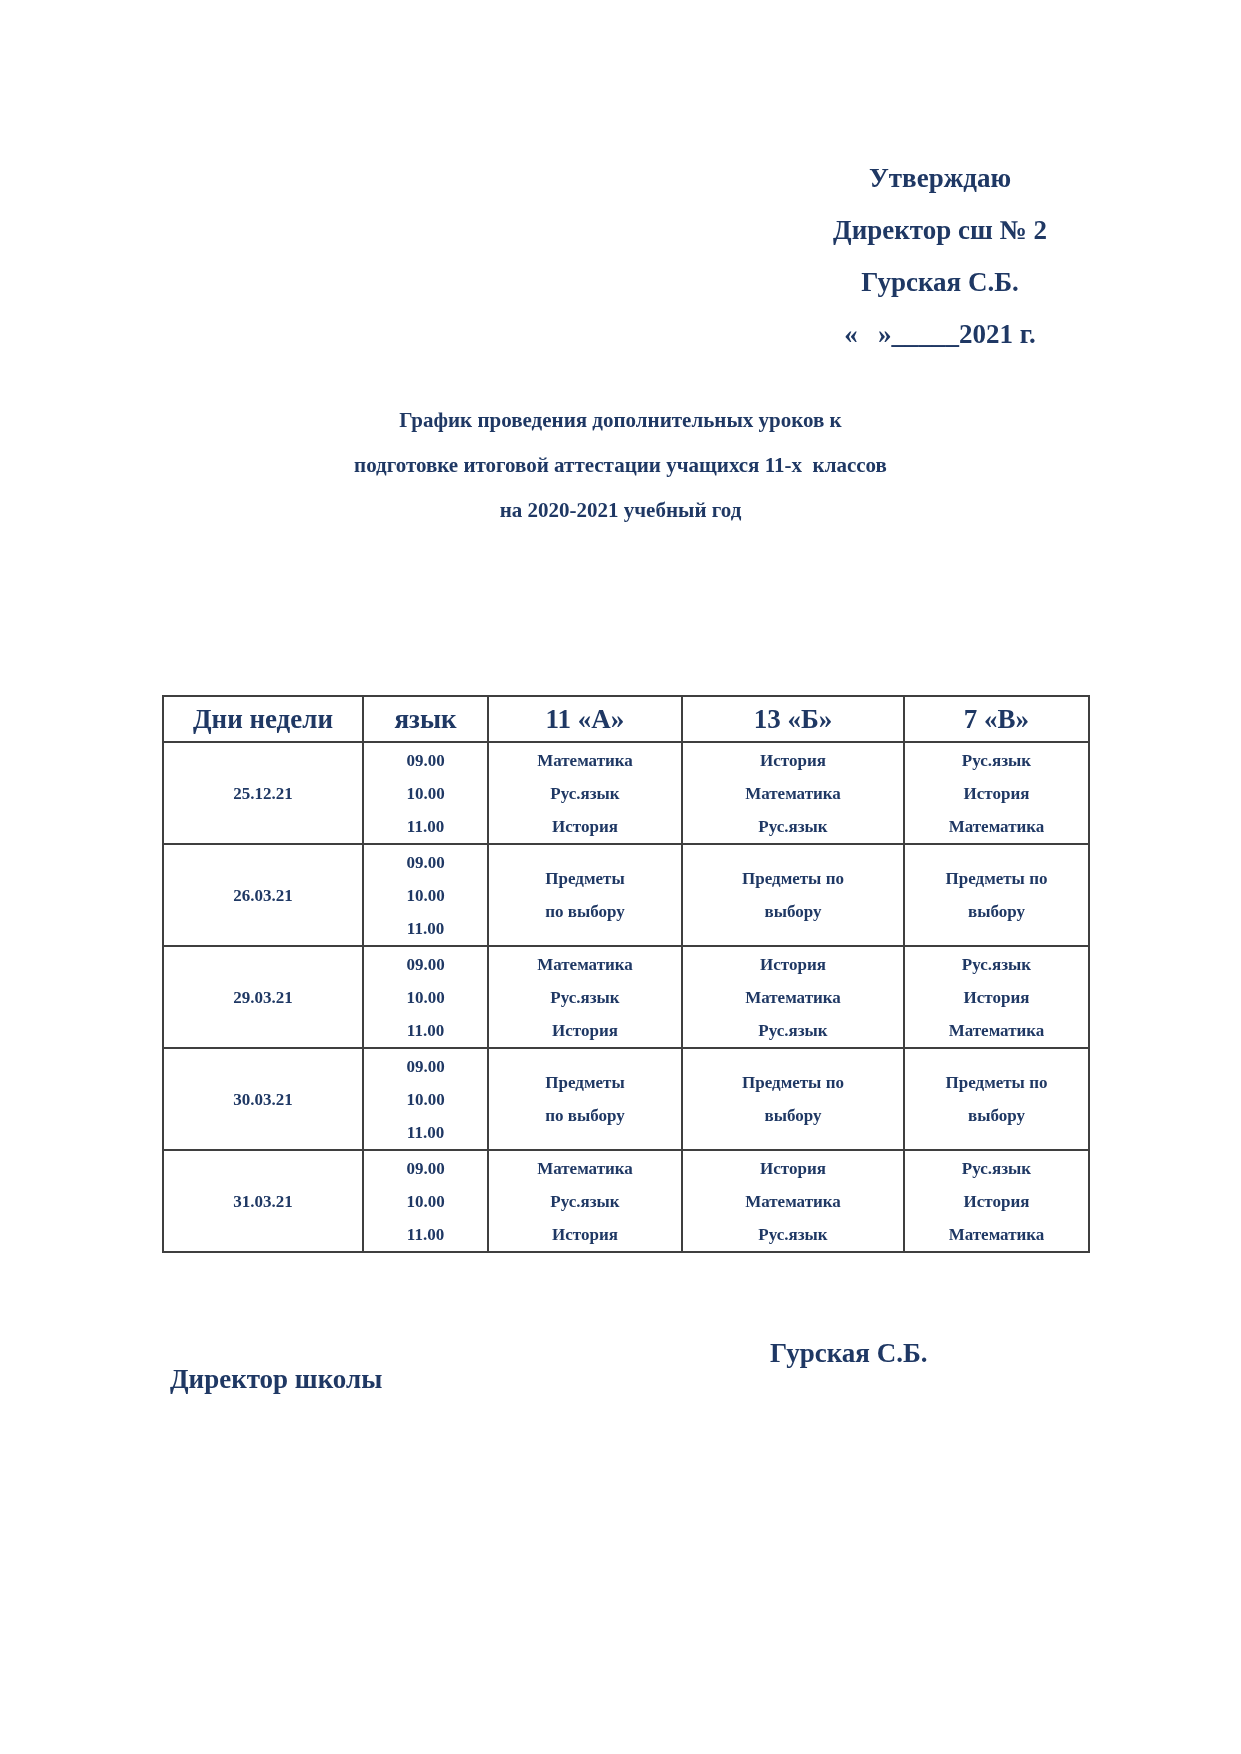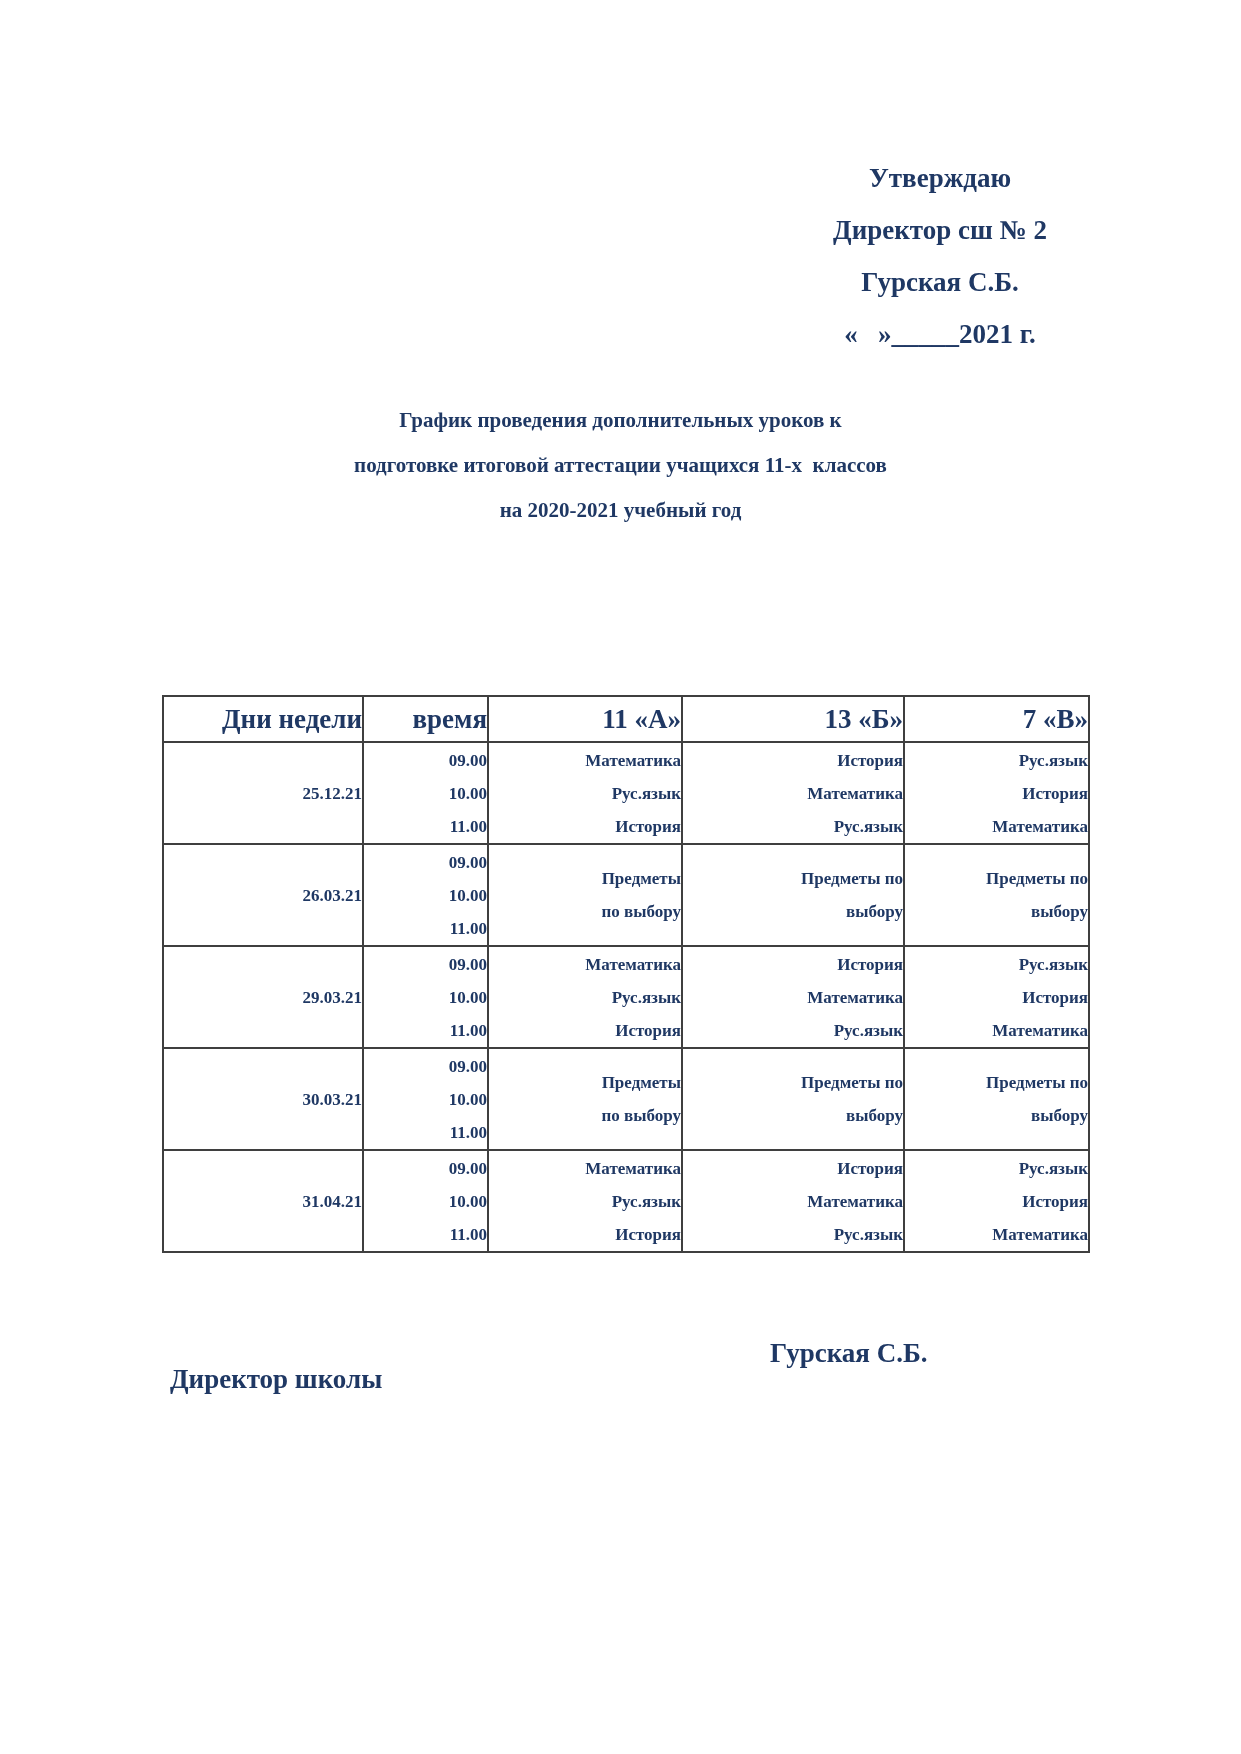--- a/index.html
+++ b/index.html
@@ -49,21 +49,21 @@
 
   
   .schedule {
     position: absolute;
     top: 695px;
     left: 162px;
     border-collapse: collapse;
   }
   .schedule td, .schedule th {
     border: 2px solid #3f3f3f;
-    text-align: right;
+    text-align: center;
     vertical-align: middle;
     padding: 0;
     color: #1f3864;
   }
   .schedule th {
     height: 44px;
     font-size: 27px;
   }
   .schedule td {
     height: 100px;
@@ -108,21 +108,21 @@
     <colgroup>
       <col style="width:200px">
         <col style="width:125px">
         <col style="width:194px">
         <col style="width:222px">
         <col style="width:185px">
     </colgroup>
     <tbody>
         <tr>
       <th>Дни недели</th>
-      <th>время</th>
+      <th>язык</th>
       <th>11 «А»</th>
       <th>13 «Б»</th>
       <th>7 «В»</th>
     </tr>
 
     <tr>
       <td>
             <div class="cell-line">25.12.21</div>
           </td>
       <td>
@@ -214,21 +214,21 @@
         <div class="cell-line">выбору</div>
       </td>
       <td>
         <div class="cell-line">Предметы по</div>
         <div class="cell-line">выбору</div>
       </td>
     </tr>
 
     <tr>
       <td>
-            <div class="cell-line">31.04.21</div>
+            <div class="cell-line">31.03.21</div>
           </td>
       <td>
         <div class="cell-line">09.00</div>
         <div class="cell-line">10.00</div>
         <div class="cell-line">11.00</div>
       </td>
       <td>
         <div class="cell-line">Математика</div>
         <div class="cell-line">Рус.язык</div>
         <div class="cell-line">История</div>

